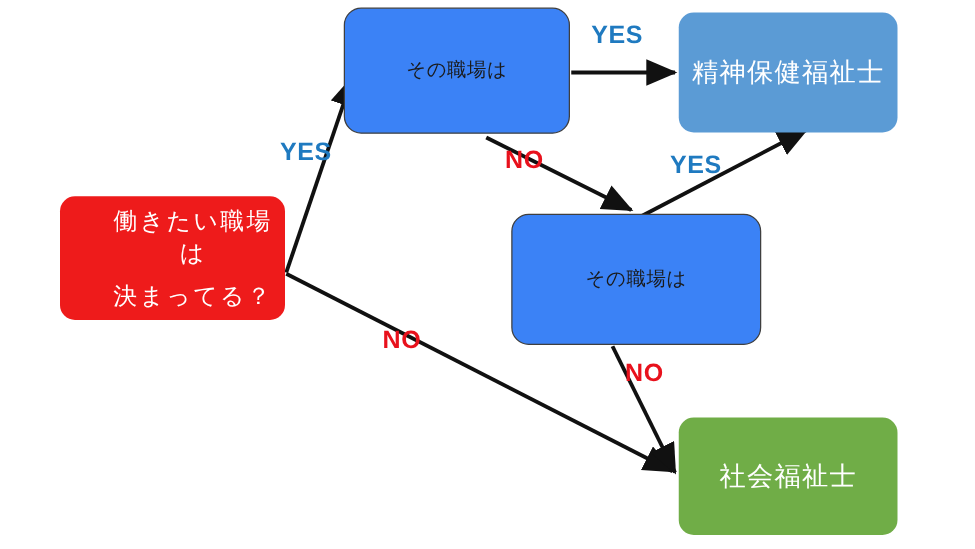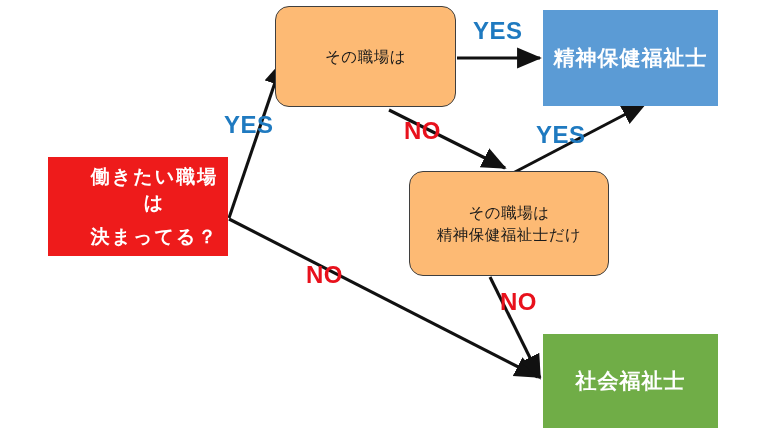--- a/index.html
+++ b/index.html
@@ -27,37 +27,37 @@
   .node {
     position: absolute;
     box-sizing: border-box;
     display: flex;
     flex-direction: column;
     align-items: center;
     justify-content: center;
     text-align: center;
   }
   .decision {
-    background: #fdba74;
+    background: #3b82f6;
     border: 1.6px solid #3f3f3f;
     border-radius: 14px;
     color: #1a1a1a;
     font-size: 15.5px;
     line-height: 1.0;
     font-weight: 400;
   }
   .decision .line {
     display: block;
     padding: 3px 0;
     letter-spacing: 0.5px;
   }
   .terminal {
-    border-radius: 0;
+    border-radius: 12px;
     color: #ffffff;
-    font-weight: 700;
+    font-weight: 400;
     letter-spacing: 1px;
   }
   .terminal .line {
     display: block;
     padding: 4px 0;
   }
 
   #node-start {
     left: 48px;
     top: 157px;
@@ -94,21 +94,21 @@
     width: 175px;
     height: 94px;
     background: #70ad47;
     font-size: 21px;
   }
 
   
   .edge-label {
     position: absolute;
     font-weight: 700;
-    font-size: 24px;
+    font-size: 20px;
     letter-spacing: 0.5px;
     white-space: nowrap;
   }
   .label-yes { color: #1f7ac0; }
   .label-no  { color: #e8111c; text-align: right; }
 
   #label-start-title {
     position: absolute;
     left: 74px;
     top: 121px;
@@ -168,21 +168,20 @@
     <span class="line">働きたい職場は</span>
     <span class="line">決まってる？</span>
   </div>
 
   <div class="node decision" id="node-q1">
     <span class="line">その職場は</span>
   </div>
 
   <div class="node decision" id="node-q2">
     <span class="line">その職場は</span>
-    <span class="line">精神保健福祉士だけ</span>
   </div>
 
   <div class="node terminal" id="node-result-psw">
     <span class="line">精神保健福祉士</span>
   </div>
 
   <div class="node terminal" id="node-result-sw">
     <span class="line">社会福祉士</span>
   </div>
 

